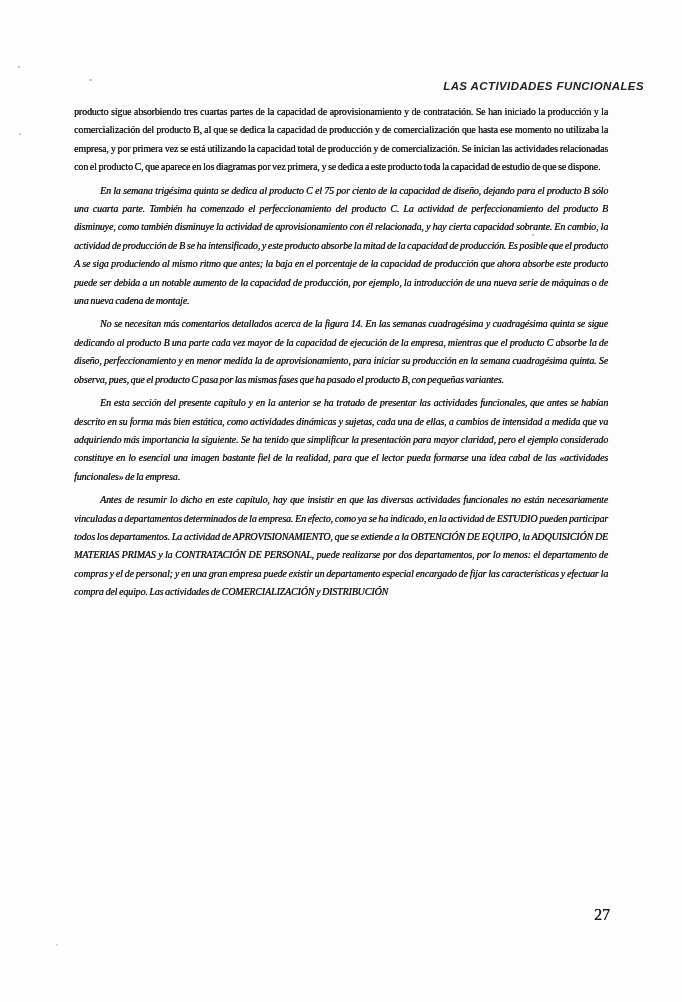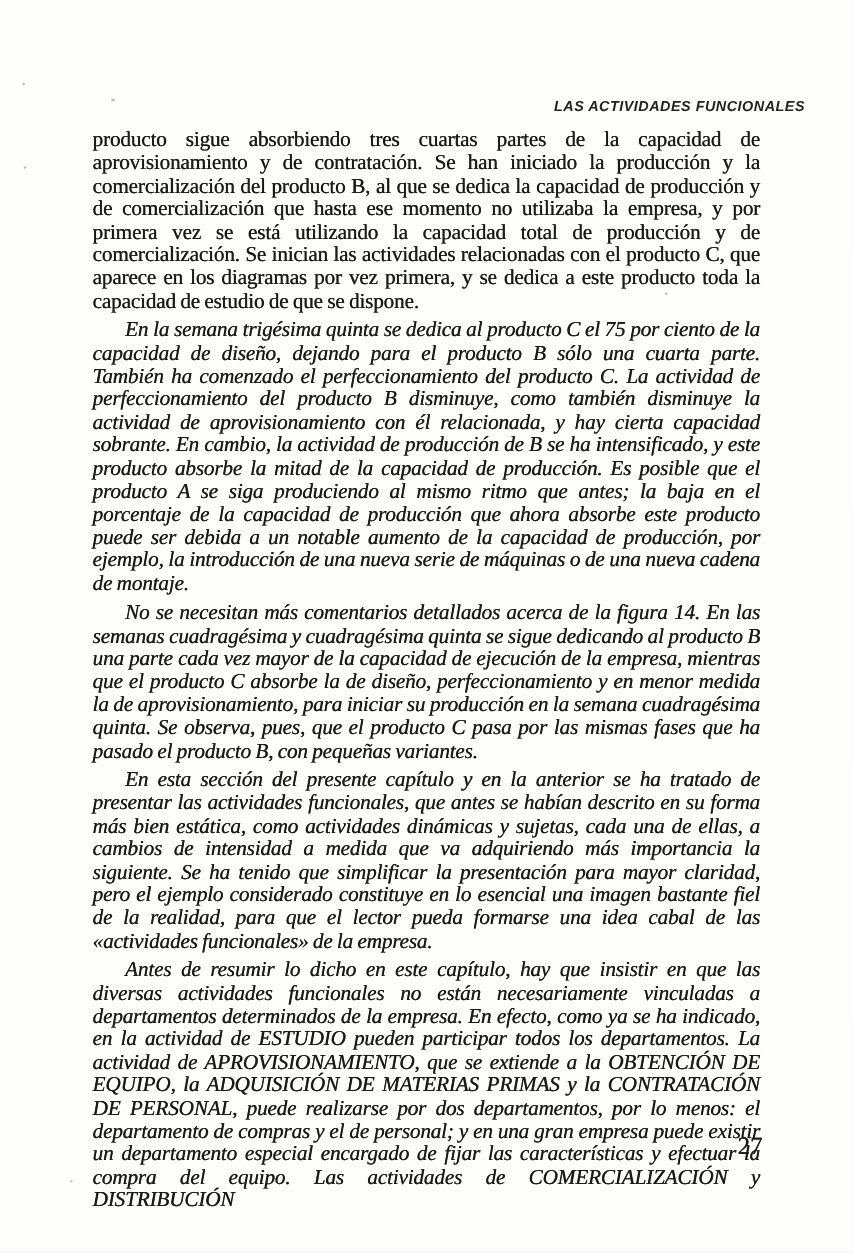--- a/index.html
+++ b/index.html
@@ -24,37 +24,37 @@
     font-size: 11.5px;
     letter-spacing: 0.4px;
     color: #232323;
     white-space: nowrap;
   }
   .body-text {
     position: absolute;
     top: 103px;
     left: 74px;
     width: 534px;
-    font-size: 17px;
+    font-size: 10px;
     line-height: 18.4px;
     text-align: justify;
     letter-spacing: -0.15px;
     word-spacing: -0.6px;
     hyphens: none;
   }
   .para {
     margin: 0 0 5px 0;
     text-shadow: 0.25px 0 0 currentColor; 
   }
   .para.indent { text-indent: 26px; font-style: italic; }
   .page-number {
     position: absolute;
     top: 906px;
     right: 108px;
-    font-size: 20px;
+    font-size: 16px;
     text-shadow: 0.25px 0 0 currentColor;
   }
   
   .speck {
     position: absolute;
     background: #9b9b9b;
     border-radius: 50%;
     width: 2px; height: 2px;
     opacity: 0.7;
   }

